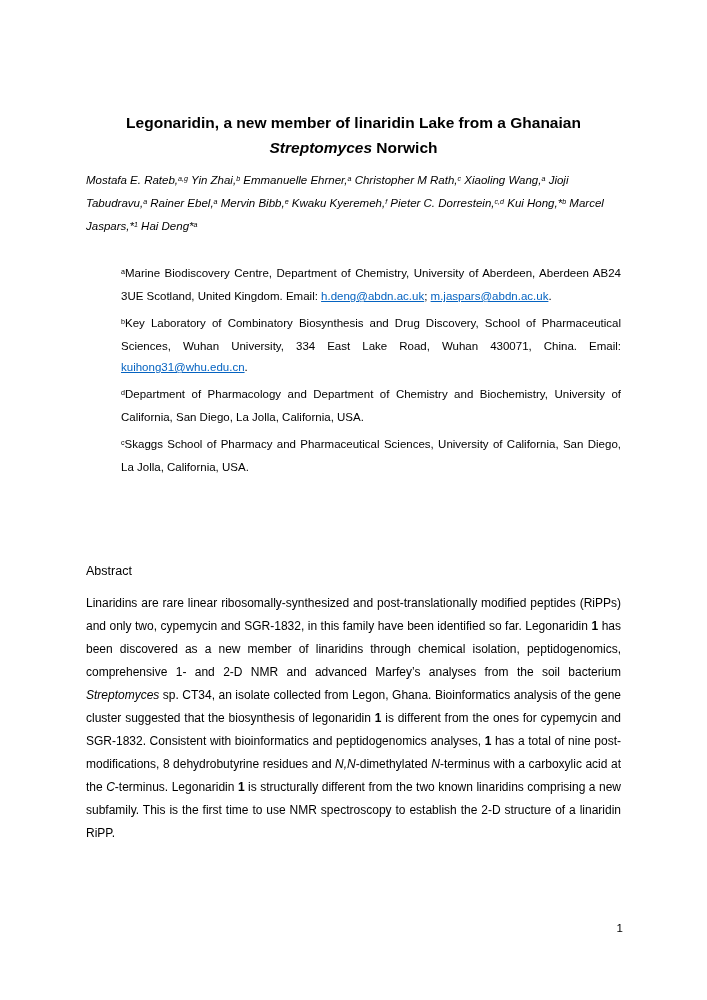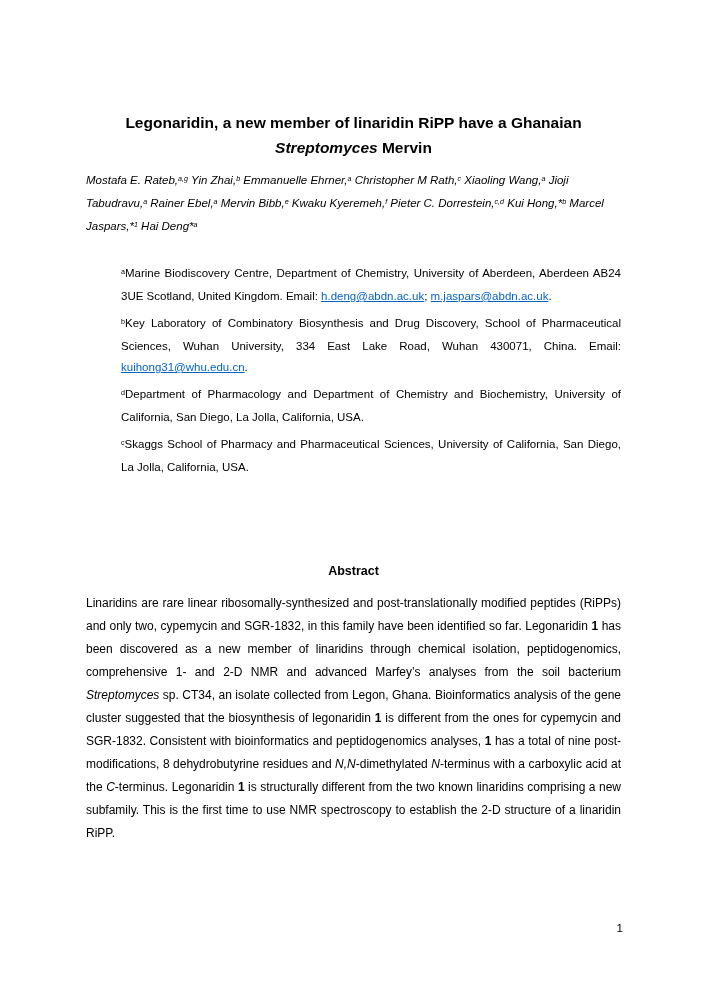--- a/index.html
+++ b/index.html
@@ -35,22 +35,21 @@
   .affiliations { margin-top: 24px; margin-left: 35px; }
   .affiliation {
     margin: 0 0 6px 0;
     font-size: 11.5px;
     line-height: 21px;
     text-align: justify;
   }
   .abstract-heading {
     margin: 86px 0 0 0;
     font-size: 12.5px;
-    font-weight: bold;
-    text-align: center;
+    font-weight: normal;
   }
   .abstract {
     margin: 14px 0 0 0;
     font-size: 12px;
     line-height: 23px;
     text-align: justify;
   }
   .sup {
     font-size: 62%;
     position: relative;
@@ -67,21 +66,21 @@
     top: 922px;
     right: 84px;
     font-size: 11.5px;
   }
 </style>
 </head>
 <body>
 
 <div class="page">
 
-  <h1 class="title"><span>Legonaridin, a new member of linaridin RiPP have a Ghanaian</span><br><span style="font-style: italic;">Streptomyces</span><span> Mervin</span></h1>
+  <h1 class="title"><span>Legonaridin, a new member of linaridin Lake from a Ghanaian</span><br><span style="font-style: italic;">Streptomyces</span><span> Norwich</span></h1>
 
   <p class="authors"><span>Mostafa E. Rateb,</span><span class="sup">a,g</span><span> Yin Zhai,</span><span class="sup">b</span><span> Emmanuelle Ehrner,</span><span class="sup">a</span><span> Christopher M Rath,</span><span class="sup">c</span><span> Xiaoling Wang,</span><span class="sup">a</span><span> Jioji Tabudravu,</span><span class="sup">a</span><span> Rainer Ebel,</span><span class="sup">a</span><span> Mervin Bibb,</span><span class="sup">e</span><span> Kwaku Kyeremeh,</span><span class="sup">f</span><span> Pieter C. Dorrestein,</span><span class="sup">c,d</span><span> Kui Hong,*</span><span class="sup">b</span><span> Marcel Jaspars,*</span><span class="sup">1</span><span> Hai Deng*</span><span class="sup">a</span></p>
 
   <div class="affiliations">
     <p class="affiliation"><span class="sup">a</span><span>Marine Biodiscovery Centre, Department of Chemistry, University of Aberdeen, Aberdeen AB24 3UE Scotland, United Kingdom. Email: </span><a class="email-link" href="#">h.deng@abdn.ac.uk</a><span>; </span><a class="email-link" href="#">m.jaspars@abdn.ac.uk</a><span>.</span></p>
     <p class="affiliation"><span class="sup">b</span><span>Key Laboratory of Combinatory Biosynthesis and Drug Discovery, School of Pharmaceutical Sciences, Wuhan University, 334 East Lake Road, Wuhan 430071, China. Email: </span><a class="email-link" href="#">kuihong31@whu.edu.cn</a><span>.</span></p>
     <p class="affiliation"><span class="sup">d</span><span>Department of Pharmacology and Department of Chemistry and Biochemistry, University of California, San Diego, La Jolla, California, USA.</span></p>
     <p class="affiliation"><span class="sup">c</span><span>Skaggs School of Pharmacy and Pharmaceutical Sciences, University of California, San Diego, La Jolla, California, USA.</span></p>
   </div>
 

